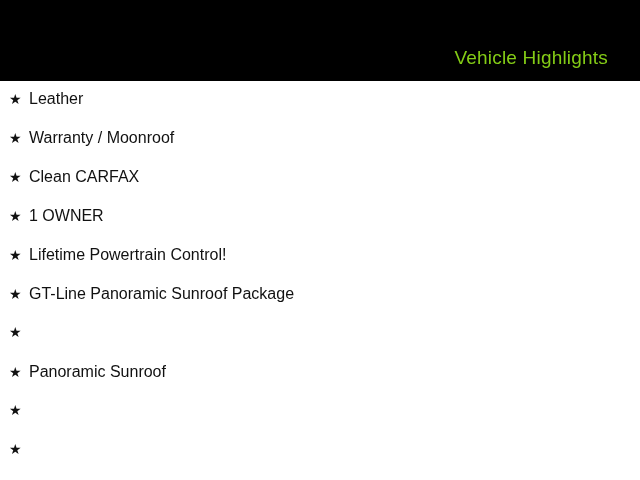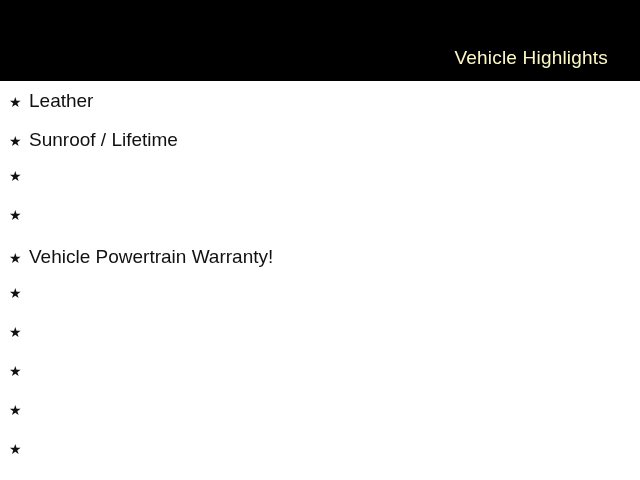--- a/index.html
+++ b/index.html
@@ -23,21 +23,21 @@
     position: relative;
     width: 640px;
     height: 81px;
     background: #000000;
     box-sizing: border-box;
   }
   .header-title {
     position: absolute;
     right: 32px;
     bottom: 12px;
-    color: #fef9c3;
+    color: #84cc16;
     font-size: 19px;
     line-height: 22px;
     letter-spacing: 0.2px;
     white-space: nowrap;
   }
   .highlights-list {
     list-style: none;
     margin: 0;
     padding: 10px 0 0 0;
   }
@@ -52,61 +52,65 @@
     flex: 0 0 auto;
     width: 20px;
     color: #111111;
     font-size: 14px;
     line-height: 1;
     text-align: left;
   }
   .item-label {
     flex: 1 1 auto;
     color: #111111;
-    font-size: 19px;
+    font-size: 16px;
     line-height: 1;
     white-space: nowrap;
   }
 </style>
 </head>
 <body>
 
 <div class="page">
 
   <div class="header-bar">
     <div class="header-title">Vehicle Highlights</div>
   </div>
 
   <ul class="highlights-list">
     <li class="highlight-item">
       <span class="bullet-star">★</span>
       <span class="item-label">Leather</span>
     </li>
     <li class="highlight-item">
       <span class="bullet-star">★</span>
-      <span class="item-label">Sunroof / Lifetime</span>
+      <span class="item-label">Warranty / Moonroof</span>
+    </li>
+    <li class="highlight-item">
+      <span class="bullet-star">★</span>
+      <span class="item-label">Clean CARFAX</span>
+    </li>
+    <li class="highlight-item">
+      <span class="bullet-star">★</span>
+      <span class="item-label">1 OWNER</span>
+    </li>
+    <li class="highlight-item">
+      <span class="bullet-star">★</span>
+      <span class="item-label">Lifetime Powertrain Control!</span>
+    </li>
+    <li class="highlight-item">
+      <span class="bullet-star">★</span>
+      <span class="item-label">GT-Line Panoramic Sunroof Package</span>
     </li>
     <li class="highlight-item">
       <span class="bullet-star">★</span>
     </li>
     <li class="highlight-item">
       <span class="bullet-star">★</span>
-    </li>
-    <li class="highlight-item">
-      <span class="bullet-star">★</span>
-      <span class="item-label">Vehicle Powertrain Warranty!</span>
-    </li>
-    <li class="highlight-item">
-      <span class="bullet-star">★</span>
-    </li>
-    <li class="highlight-item">
-      <span class="bullet-star">★</span>
-    </li>
-    <li class="highlight-item">
-      <span class="bullet-star">★</span>
+      <span class="item-label">Panoramic Sunroof</span>
     </li>
     <li class="highlight-item">
       <span class="bullet-star">★</span>
     </li>
     <li class="highlight-item">
       <span class="bullet-star">★</span>
     </li>
   </ul>
 
 </div>

